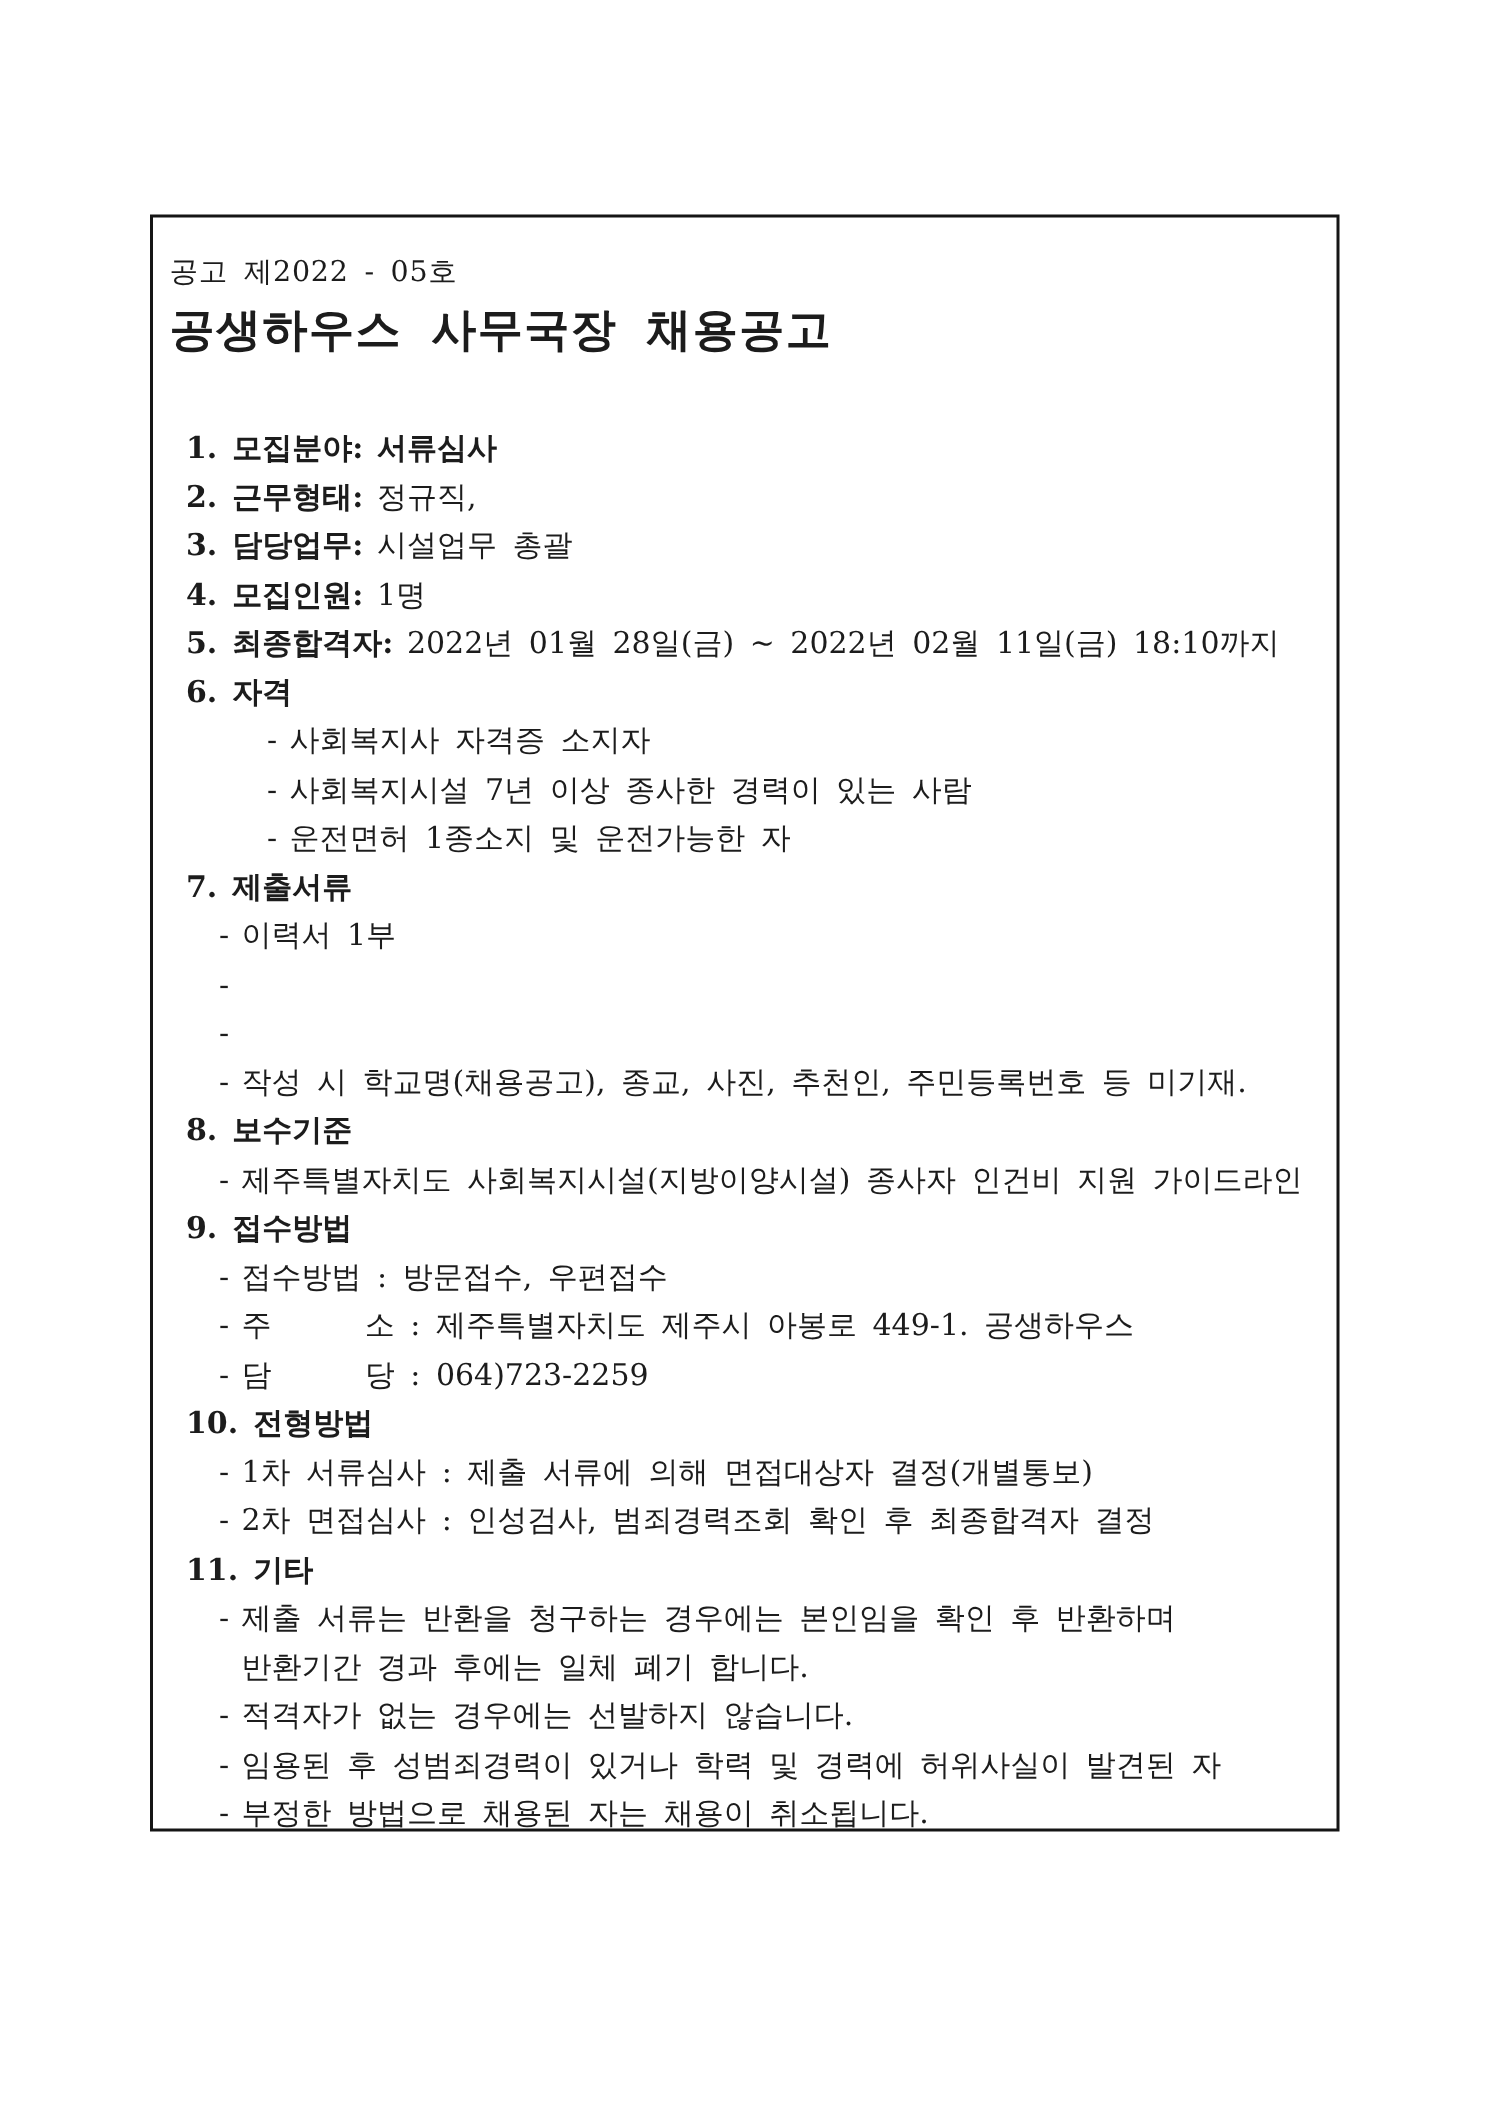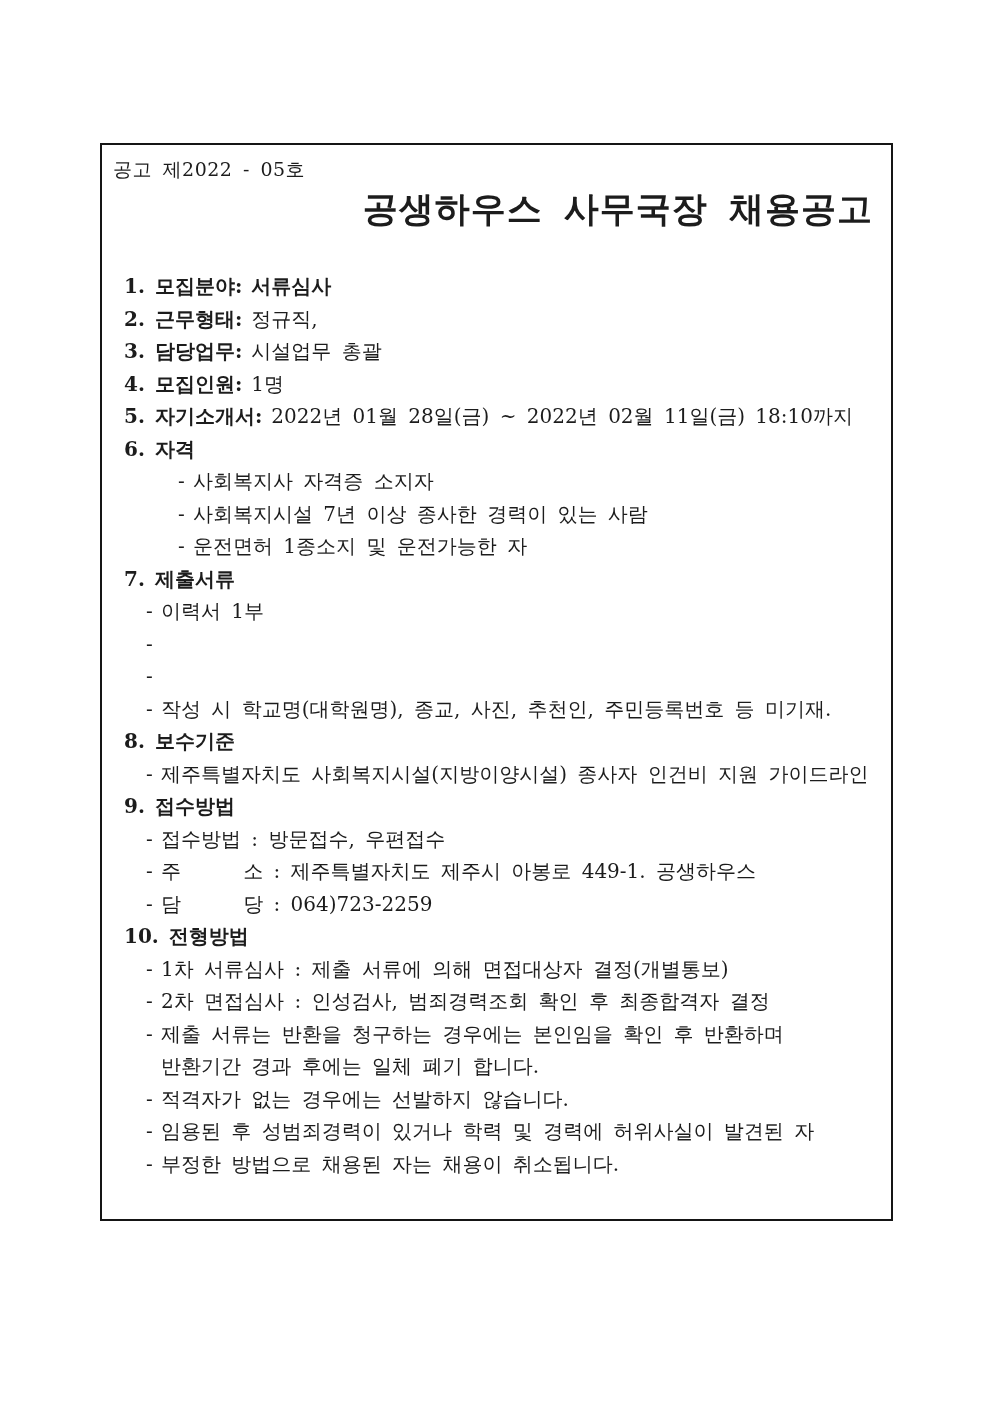--- a/index.html
+++ b/index.html
@@ -15,33 +15,33 @@
     color: #1c1c1c;
   }
   .doc-border {
     position: absolute;
     left: 100px;
     top: 143px;
     width: 793px;
     height: 1078px;
     border: 2px solid #151515;
     box-sizing: border-box;
-    padding: 13px 18px 0 11px;
+    padding: 25px 18px 0 11px;
     background: #ffffff;
   }
   .doc-number {
     font-size: 19px;
     line-height: 23px;
     letter-spacing: 0.5px;
     word-spacing: 4px;
   }
   .doc-title {
     margin: 11px 0 0 0;
-    text-align: right;
-    font-size: 35px;
+    text-align: left;
+    font-size: 30px;
     font-weight: bold;
     line-height: 34px;
     letter-spacing: 1px;
     word-spacing: 8px;
   }
   .sections {
     margin-top: 44px;
   }
   .section-head {
     display: flex;
@@ -112,21 +112,21 @@
 
   <div class="section">
     <div class="section-head">
       <span class="sec-num">4.</span><span class="sec-label">모집인원:</span><span class="sec-value">1명</span>
     </div>
     <div class="sub-items"></div>
   </div>
 
   <div class="section">
     <div class="section-head">
-      <span class="sec-num">5.</span><span class="sec-label">자기소개서:</span><span class="sec-value">2022년 01월 28일(금) ~ 2022년 02월 11일(금) 18:10까지</span>
+      <span class="sec-num">5.</span><span class="sec-label">최종합격자:</span><span class="sec-value">2022년 01월 28일(금) ~ 2022년 02월 11일(금) 18:10까지</span>
     </div>
     <div class="sub-items"></div>
   </div>
 
   <div class="section">
     <div class="section-head">
       <span class="sec-num">6.</span><span class="sec-label">자격</span>
     </div>
     <div class="sub-items">
   <div class="sub-item deep">
@@ -159,21 +159,21 @@
   <div class="sub-item">
     <span class="sub-dash">-</span>
   </div>
 
   <div class="sub-item">
     <span class="sub-dash">-</span>
   </div>
 
   <div class="sub-item">
     <span class="sub-dash">-</span>
-    <span class="sub-text">작성 시 학교명(대학원명), 종교, 사진, 추천인, 주민등록번호 등 미기재.</span>
+    <span class="sub-text">작성 시 학교명(채용공고), 종교, 사진, 추천인, 주민등록번호 등 미기재.</span>
   </div>
 </div>
   </div>
 
   <div class="section">
     <div class="section-head">
       <span class="sec-num">8.</span><span class="sec-label">보수기준</span>
     </div>
     <div class="sub-items">
   <div class="sub-item">
@@ -216,20 +216,23 @@
   </div>
 
   <div class="sub-item">
     <span class="sub-dash">-</span>
     <span class="sub-text">2차 면접심사 : 인성검사, 범죄경력조회 확인 후 최종합격자 결정</span>
   </div>
 </div>
   </div>
 
   <div class="section">
+    <div class="section-head">
+      <span class="sec-num">11.</span><span class="sec-label">기타</span>
+    </div>
     <div class="sub-items">
   <div class="sub-item">
     <span class="sub-dash">-</span>
     <span class="sub-text">제출 서류는 반환을 청구하는 경우에는 본인임을 확인 후 반환하며
 반환기간 경과 후에는 일체 폐기 합니다.</span>
   </div>
 
   <div class="sub-item">
     <span class="sub-dash">-</span>
     <span class="sub-text">적격자가 없는 경우에는 선발하지 않습니다.</span>

